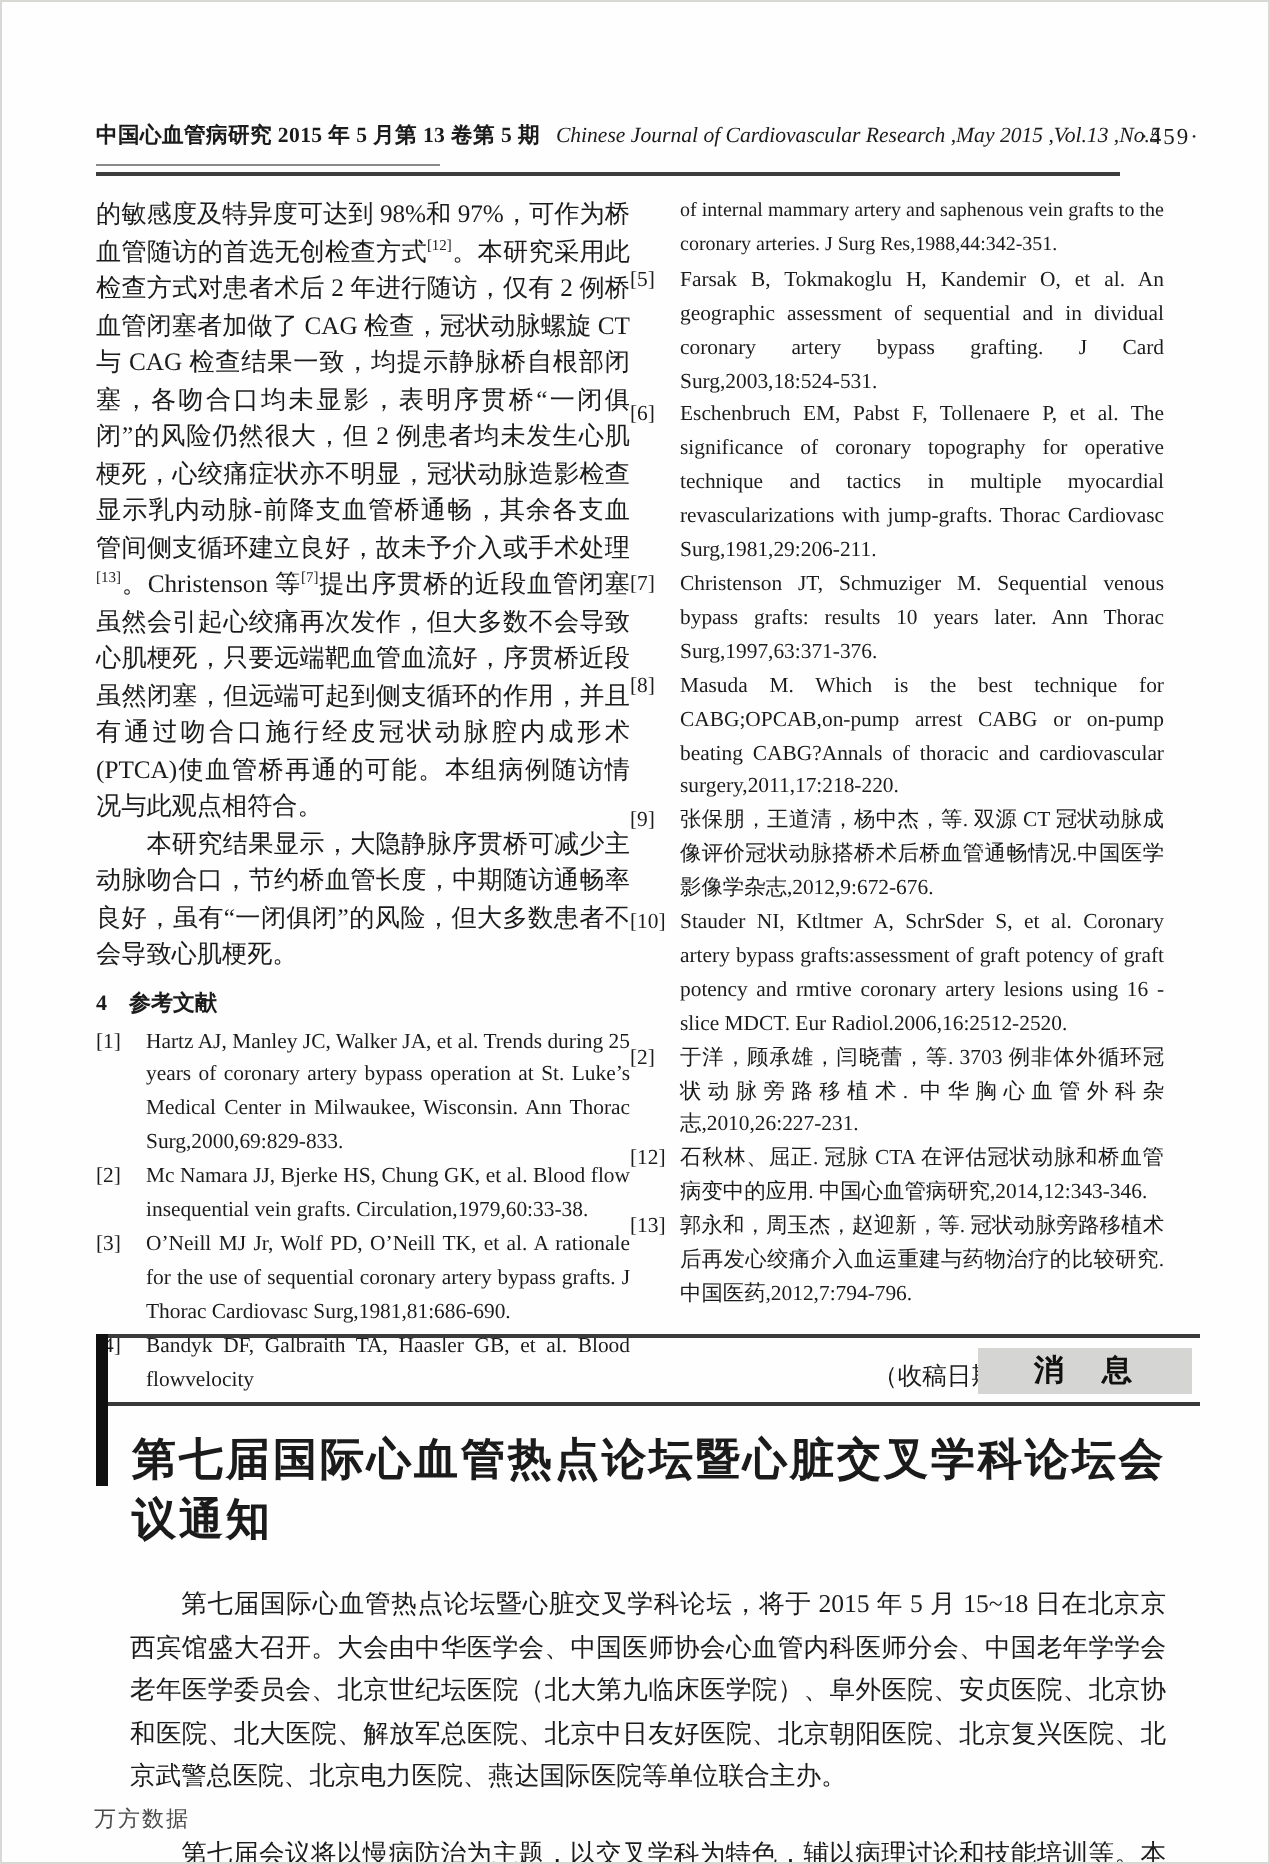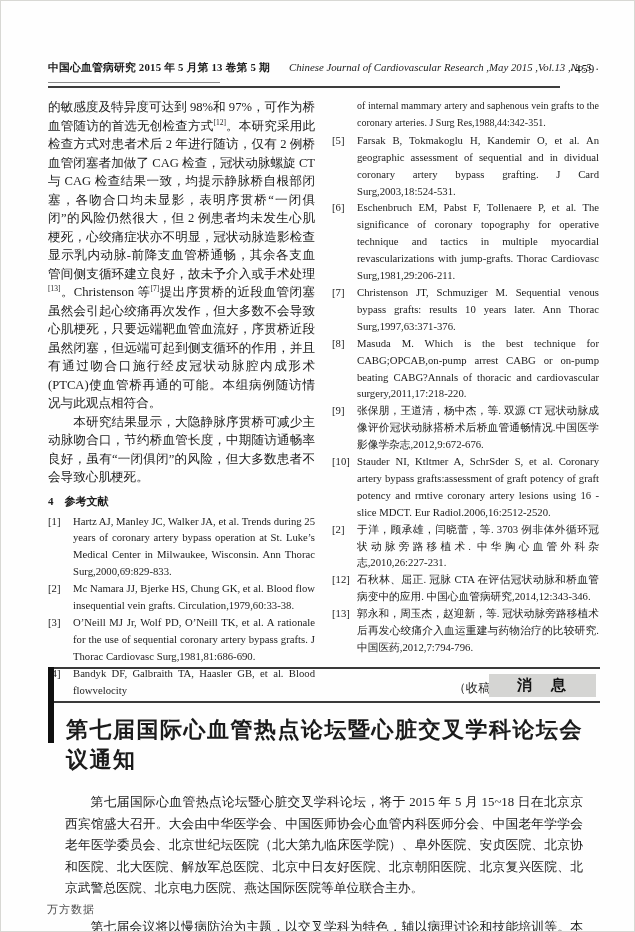--- a/index.html
+++ b/index.html
@@ -9,28 +9,28 @@
     margin:0 auto;
     background:#fefefe;
     box-sizing:border-box;
     border:1px solid #d8d8d4;
     font-family:"Liberation Serif","DejaVu Serif",serif;
     color:#1b1b1b;
     overflow:hidden;
   }
   
   .page-header{position:absolute;top:60px;left:47px;width:552px;height:30px;}
-  .header-row{display:flex;align-items:baseline;gap:19px;}
+  .header-row{display:flex;align-items:baseline;gap:8px;}
   .journal-cn{font-size:10.8px;font-weight:bold;letter-spacing:0.2px;white-space:nowrap;}
   .journal-en{font-size:10.8px;font-style:italic;white-space:nowrap;}
   .page-number{position:absolute;right:0;top:2px;font-size:11.5px;letter-spacing:1px;}
   .header-rule-short{position:absolute;left:0;top:21px;width:172px;height:1px;background:#8a8a8a;}
   .header-rule{position:absolute;left:0;top:25px;width:512px;height:2px;background:#3d3d3d;}
   
-  .columns{position:absolute;top:97px;left:47px;width:552px;display:flex;gap:17px;}
+  .columns{position:absolute;top:97px;left:47px;width:552px;display:flex;}
   .col{width:267px;}
   .body-par{margin:0;font-size:12.6px;line-height:18.5px;text-align:justify;}
   .body-par.indent{text-indent:2em;}
   sup{font-size:7.5px;line-height:0;vertical-align:super;}
   .refs-heading{margin:7px 0 4px 0;font-size:11px;font-weight:bold;}
   .ref-list{list-style:none;margin:0;padding:0;}
   .ref{position:relative;padding-left:25px;font-size:10.7px;line-height:16.9px;text-align:justify;margin:0;}
   .ref-label{position:absolute;left:0;top:0;}
   .ref-cont{padding-left:25px;font-size:10px;line-height:16.9px;text-align:justify;}
   .received{margin-top:24px;text-align:right;font-size:12.3px;padding-right:2px;}

